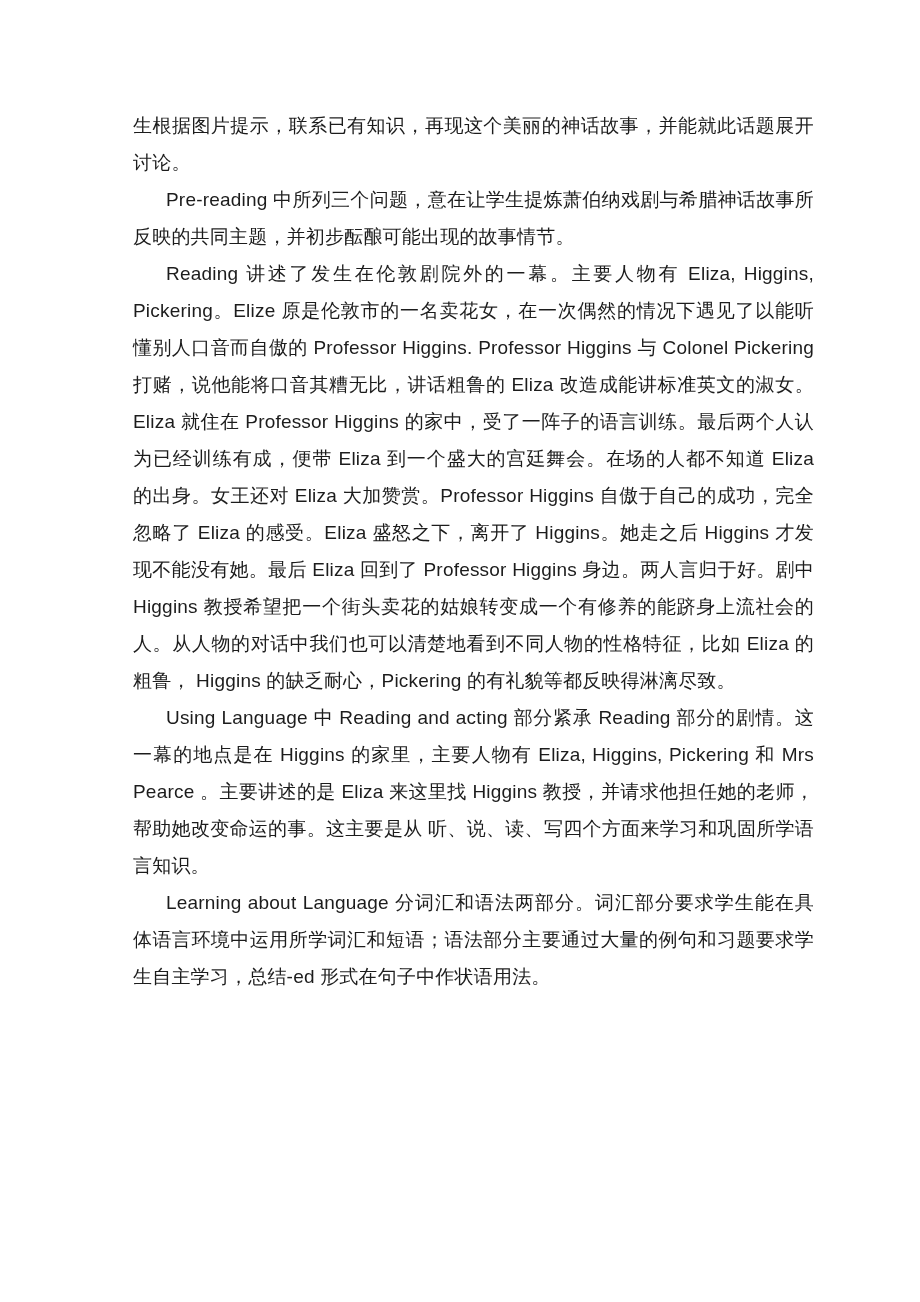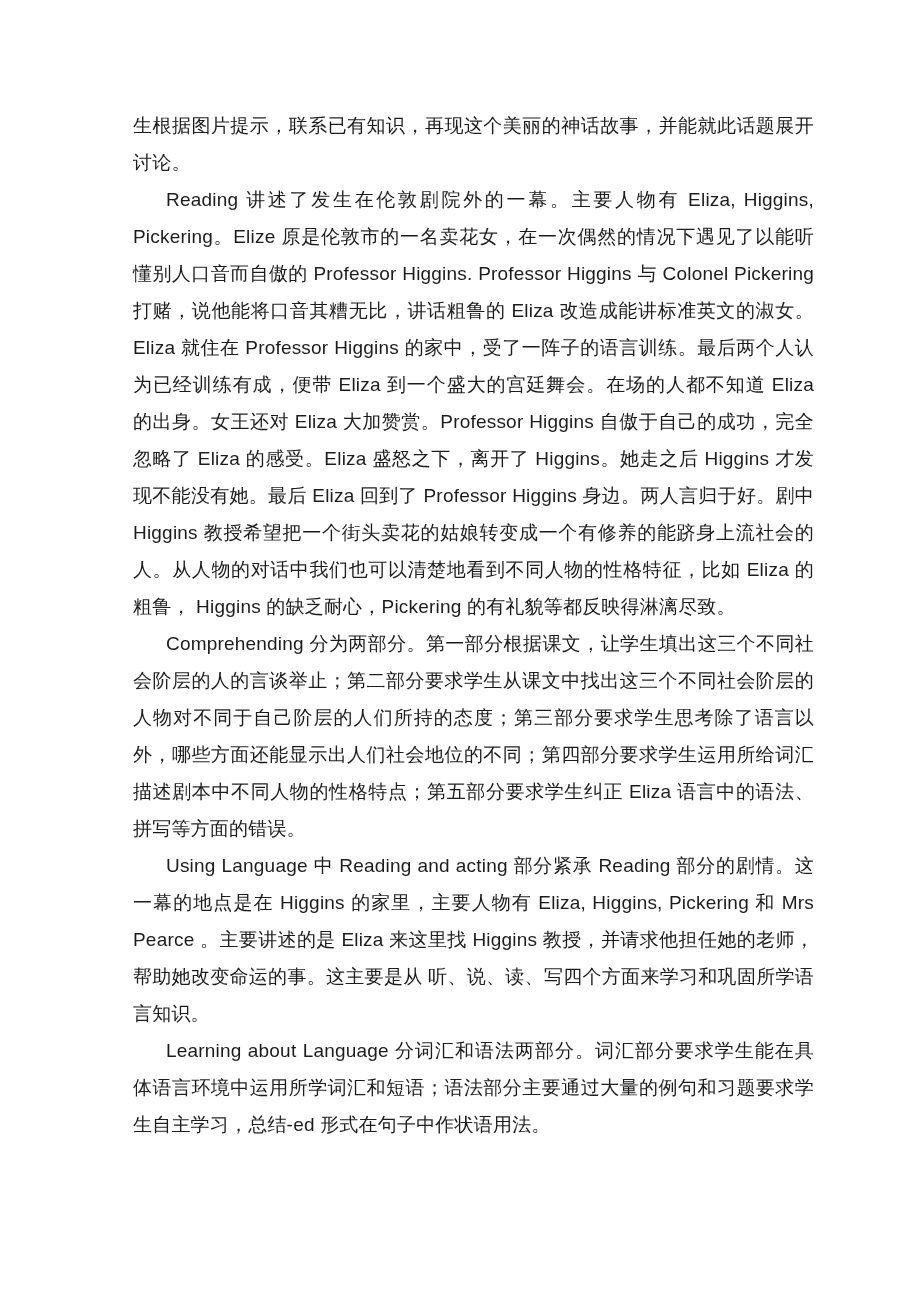--- a/index.html
+++ b/index.html
@@ -35,18 +35,18 @@
   .doc-content p.indent {
     text-indent: 33px;
   }
 </style>
 </head>
 <body>
 
 <div class="page">
   <div class="doc-content">
       <p>生根据图片提示，联系已有知识，再现这个美丽的神话故事，并能就此话题展开讨论。</p>
+      <p class="indent">Pre-reading 中所列三个问题，意在让学生提炼萧伯纳戏剧与希腊神话故事所反映的共同主题，并初步酝酿可能出现的故事情节。</p>
       <p class="indent">Reading 讲述了发生在伦敦剧院外的一幕。主要人物有 Eliza, Higgins, Pickering。Elize 原是伦敦市的一名卖花女，在一次偶然的情况下遇见了以能听懂别人口音而自傲的 Professor Higgins. Professor Higgins 与 Colonel Pickering 打赌，说他能将口音其糟无比，讲话粗鲁的 Eliza 改造成能讲标准英文的淑女。Eliza 就住在 Professor Higgins 的家中，受了一阵子的语言训练。最后两个人认为已经训练有成，便带 Eliza 到一个盛大的宫廷舞会。在场的人都不知道 Eliza 的出身。女王还对 Eliza 大加赞赏。Professor Higgins 自傲于自己的成功，完全忽略了 Eliza 的感受。Eliza 盛怒之下，离开了 Higgins。她走之后 Higgins 才发现不能没有她。最后 Eliza 回到了 Professor Higgins 身边。两人言归于好。剧中 Higgins 教授希望把一个街头卖花的姑娘转变成一个有修养的能跻身上流社会的人。从人物的对话中我们也可以清楚地看到不同人物的性格特征，比如 Eliza 的粗鲁， Higgins 的缺乏耐心，Pickering 的有礼貌等都反映得淋漓尽致。</p>
-      <p class="indent">Comprehending 分为两部分。第一部分根据课文，让学生填出这三个不同社会阶层的人的言谈举止；第二部分要求学生从课文中找出这三个不同社会阶层的人物对不同于自己阶层的人们所持的态度；第三部分要求学生思考除了语言以外，哪些方面还能显示出人们社会地位的不同；第四部分要求学生运用所给词汇描述剧本中不同人物的性格特点；第五部分要求学生纠正 Eliza 语言中的语法、拼写等方面的错误。</p>
       <p class="indent">Using Language 中 Reading and acting 部分紧承 Reading 部分的剧情。这一幕的地点是在 Higgins 的家里，主要人物有 Eliza, Higgins, Pickering 和 Mrs Pearce 。主要讲述的是 Eliza 来这里找 Higgins 教授，并请求他担任她的老师，帮助她改变命运的事。这主要是从 听、说、读、写四个方面来学习和巩固所学语言知识。</p>
       <p class="indent">Learning about Language 分词汇和语法两部分。词汇部分要求学生能在具体语言环境中运用所学词汇和短语；语法部分主要通过大量的例句和习题要求学生自主学习，总结-ed 形式在句子中作状语用法。</p>
     </div>
 </div>
 
 </body></html>

